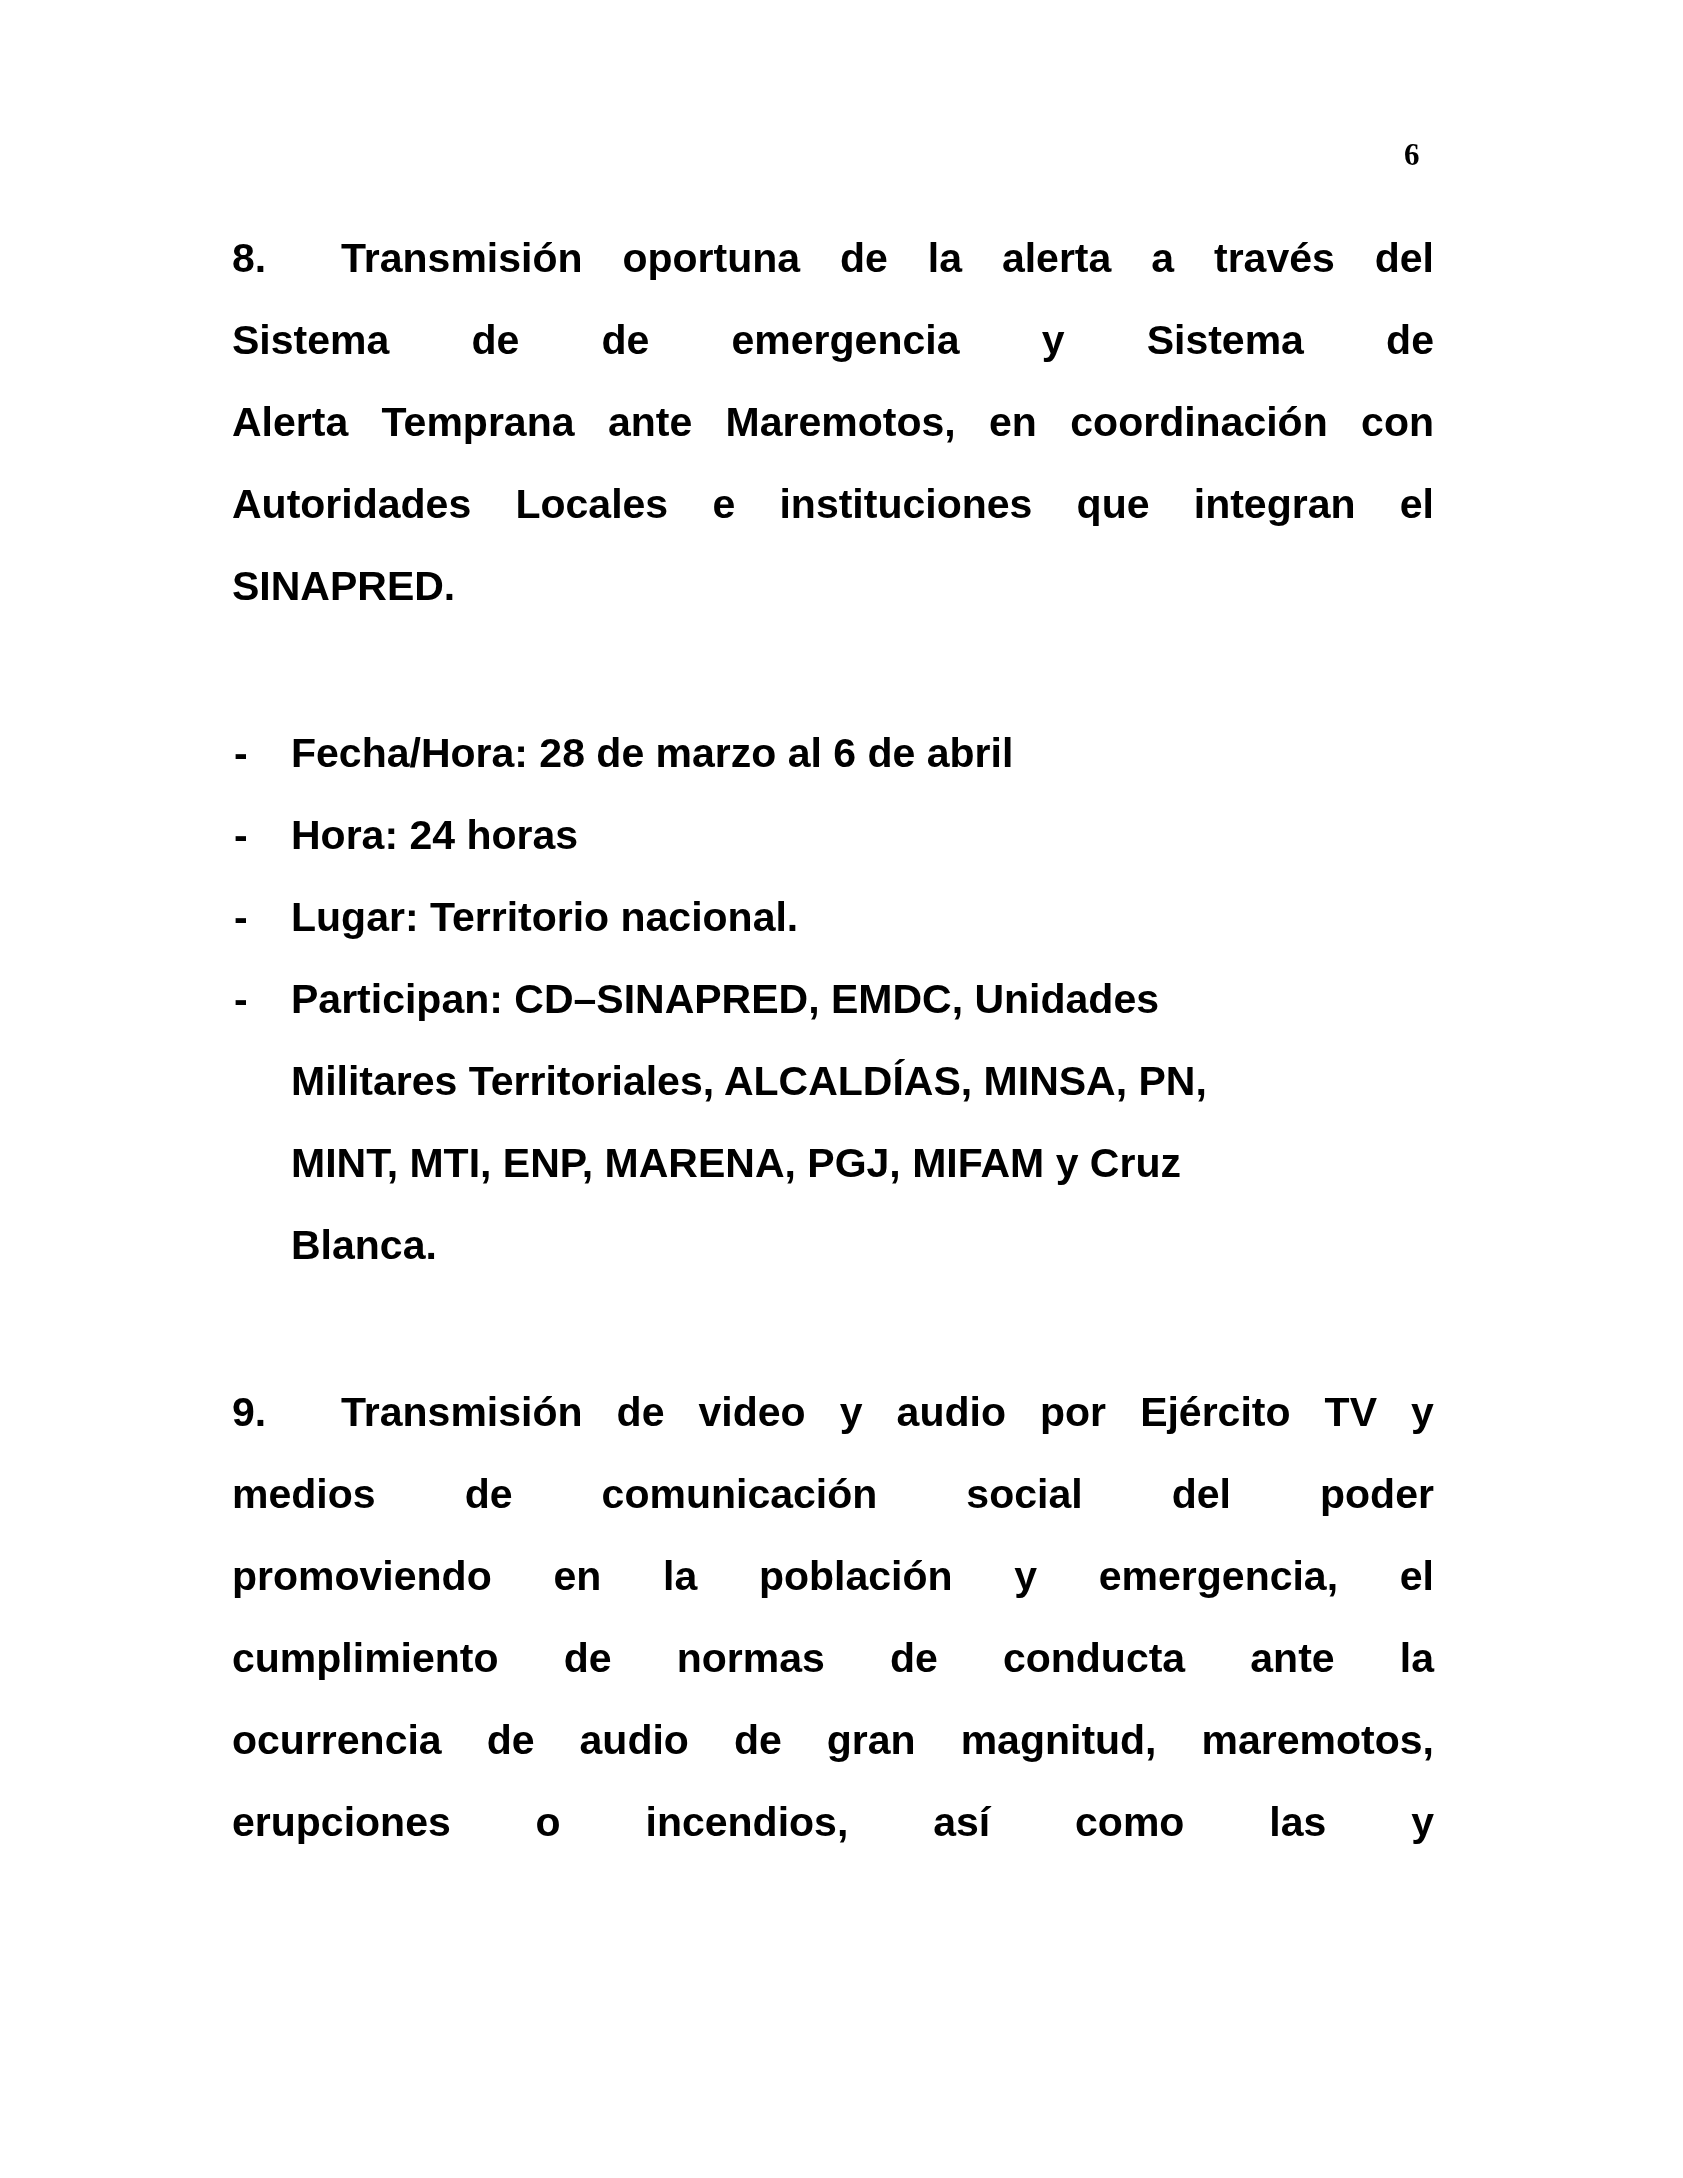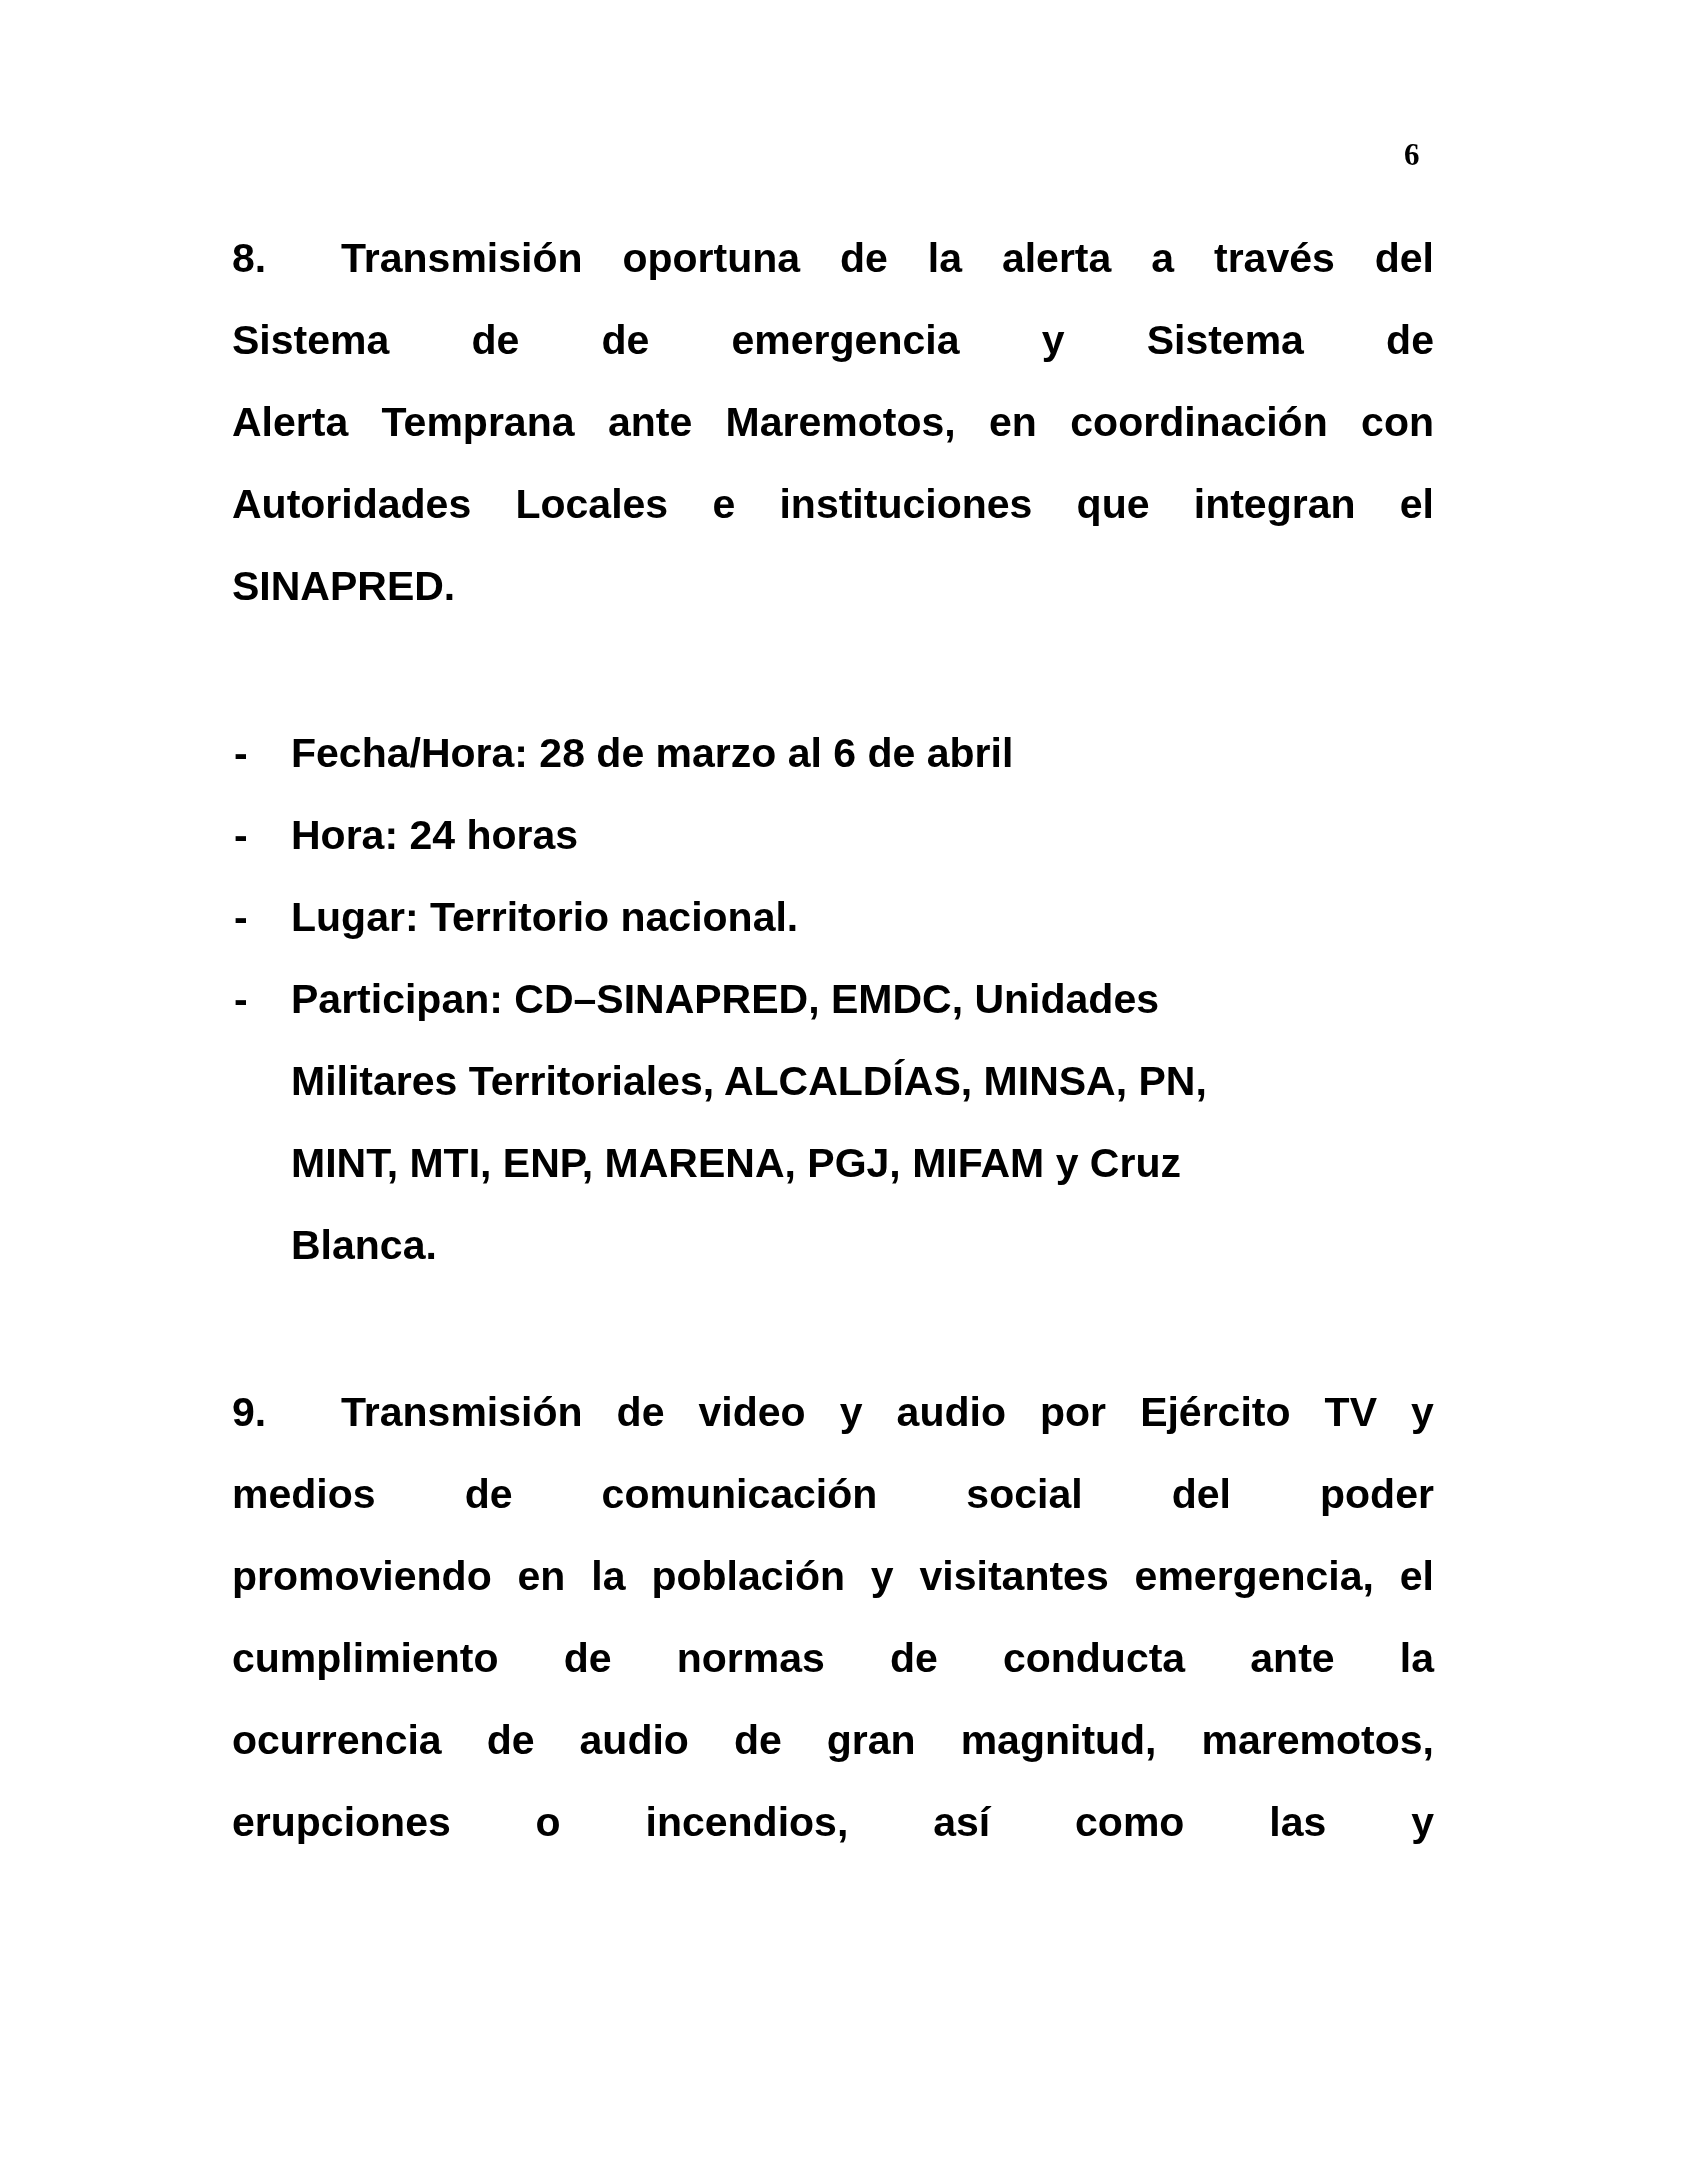--- a/index.html
+++ b/index.html
@@ -107,21 +107,20 @@
       <span>social</span>
       <span>del</span>
       <span>poder</span>
     </div>
   <div class="jline" id="s9l3">
       <span>promoviendo</span>
       <span>en</span>
       <span>la</span>
       <span>población</span>
       <span>y</span>
-      <span>visitantes</span>
       <span>emergencia,</span>
       <span>el</span>
     </div>
   <div class="jline" id="s9l4">
       <span>cumplimiento</span>
       <span>de</span>
       <span>normas</span>
       <span>de</span>
       <span>conducta</span>
       <span>ante</span>

